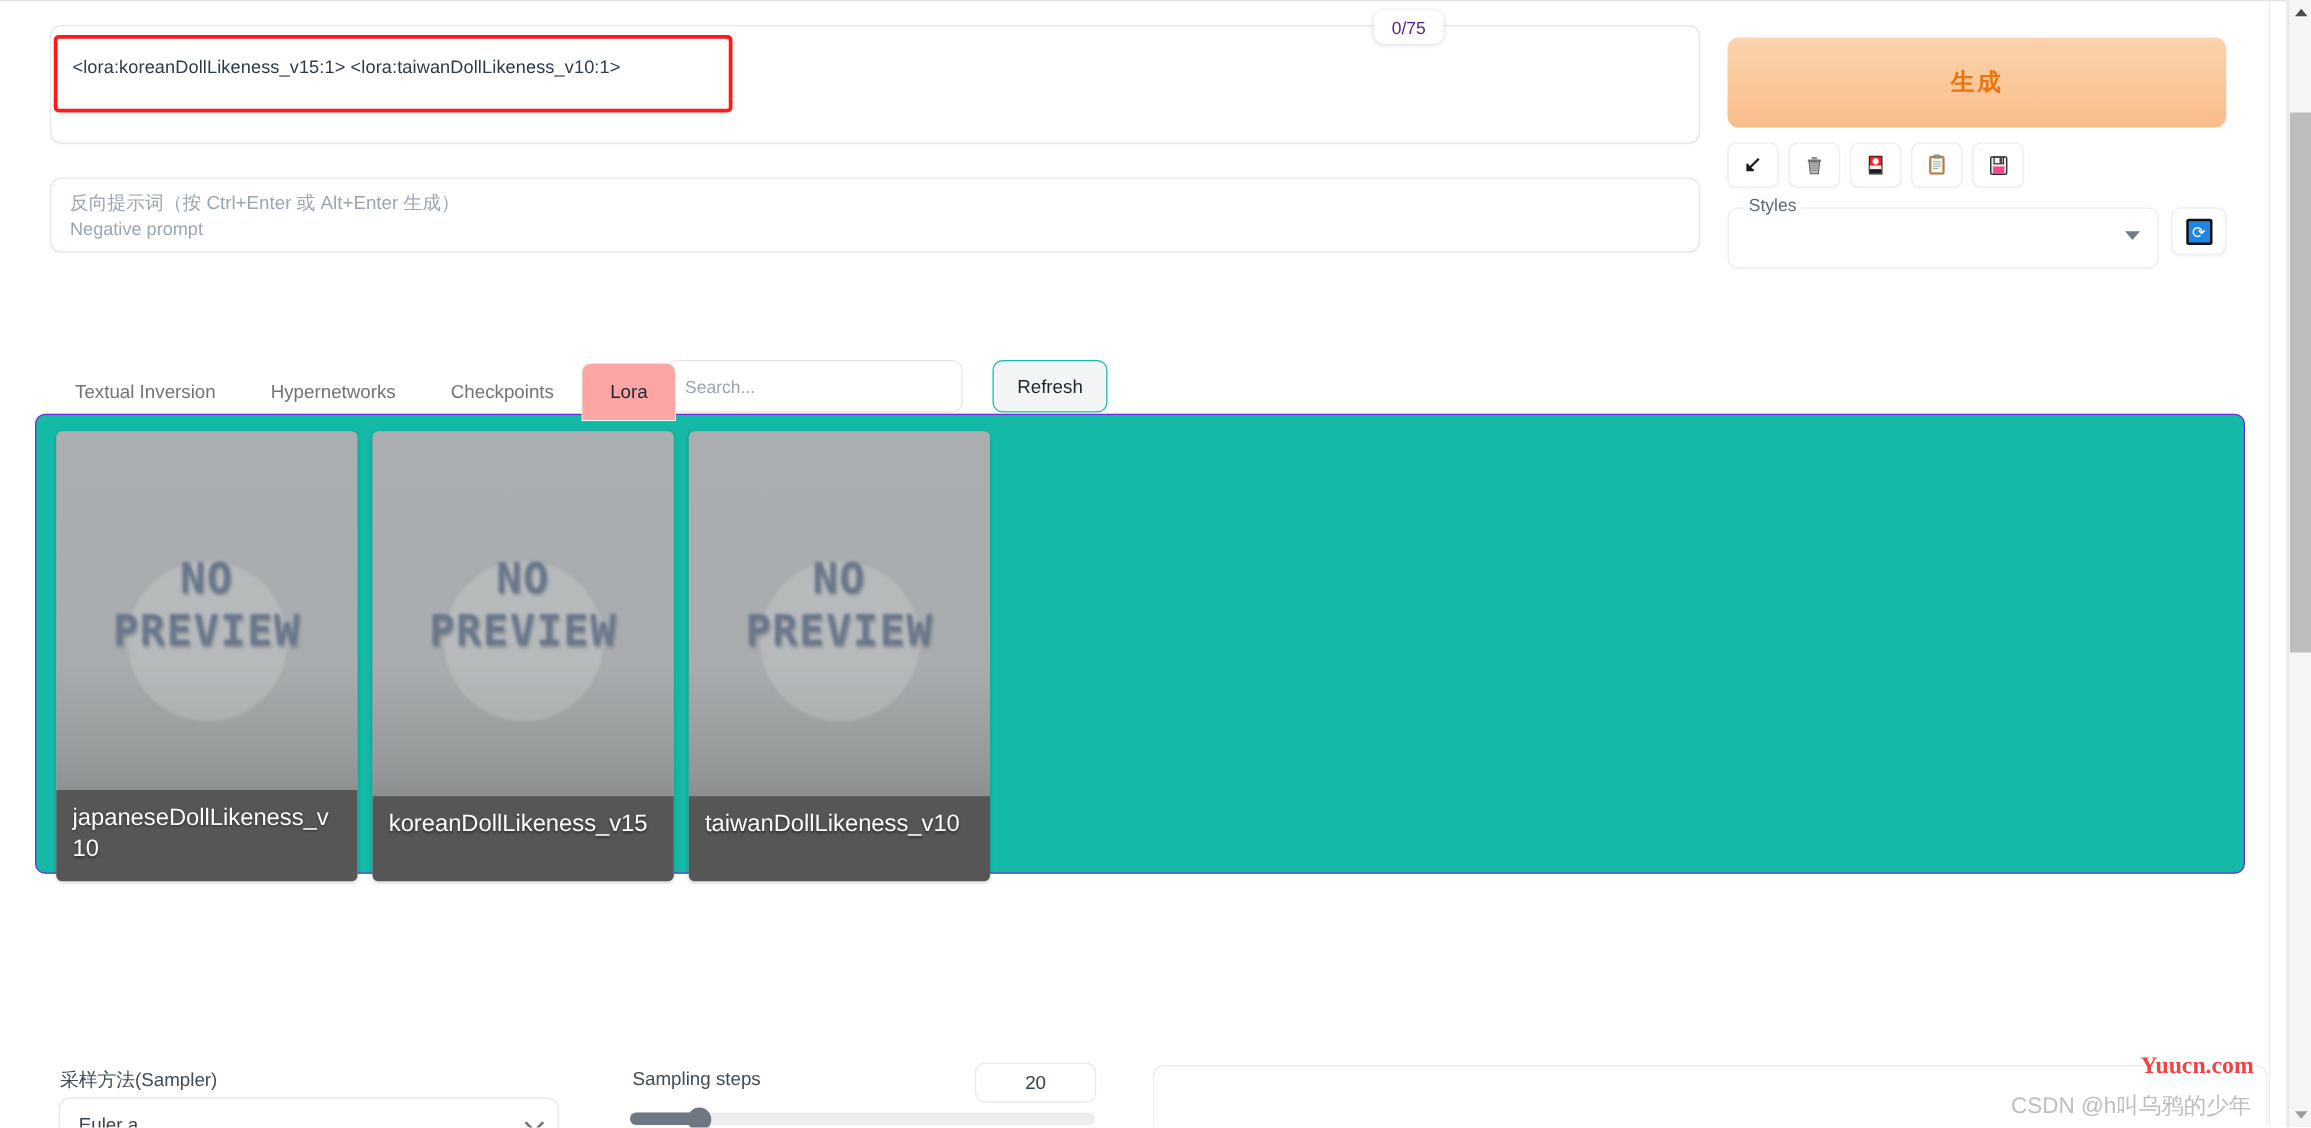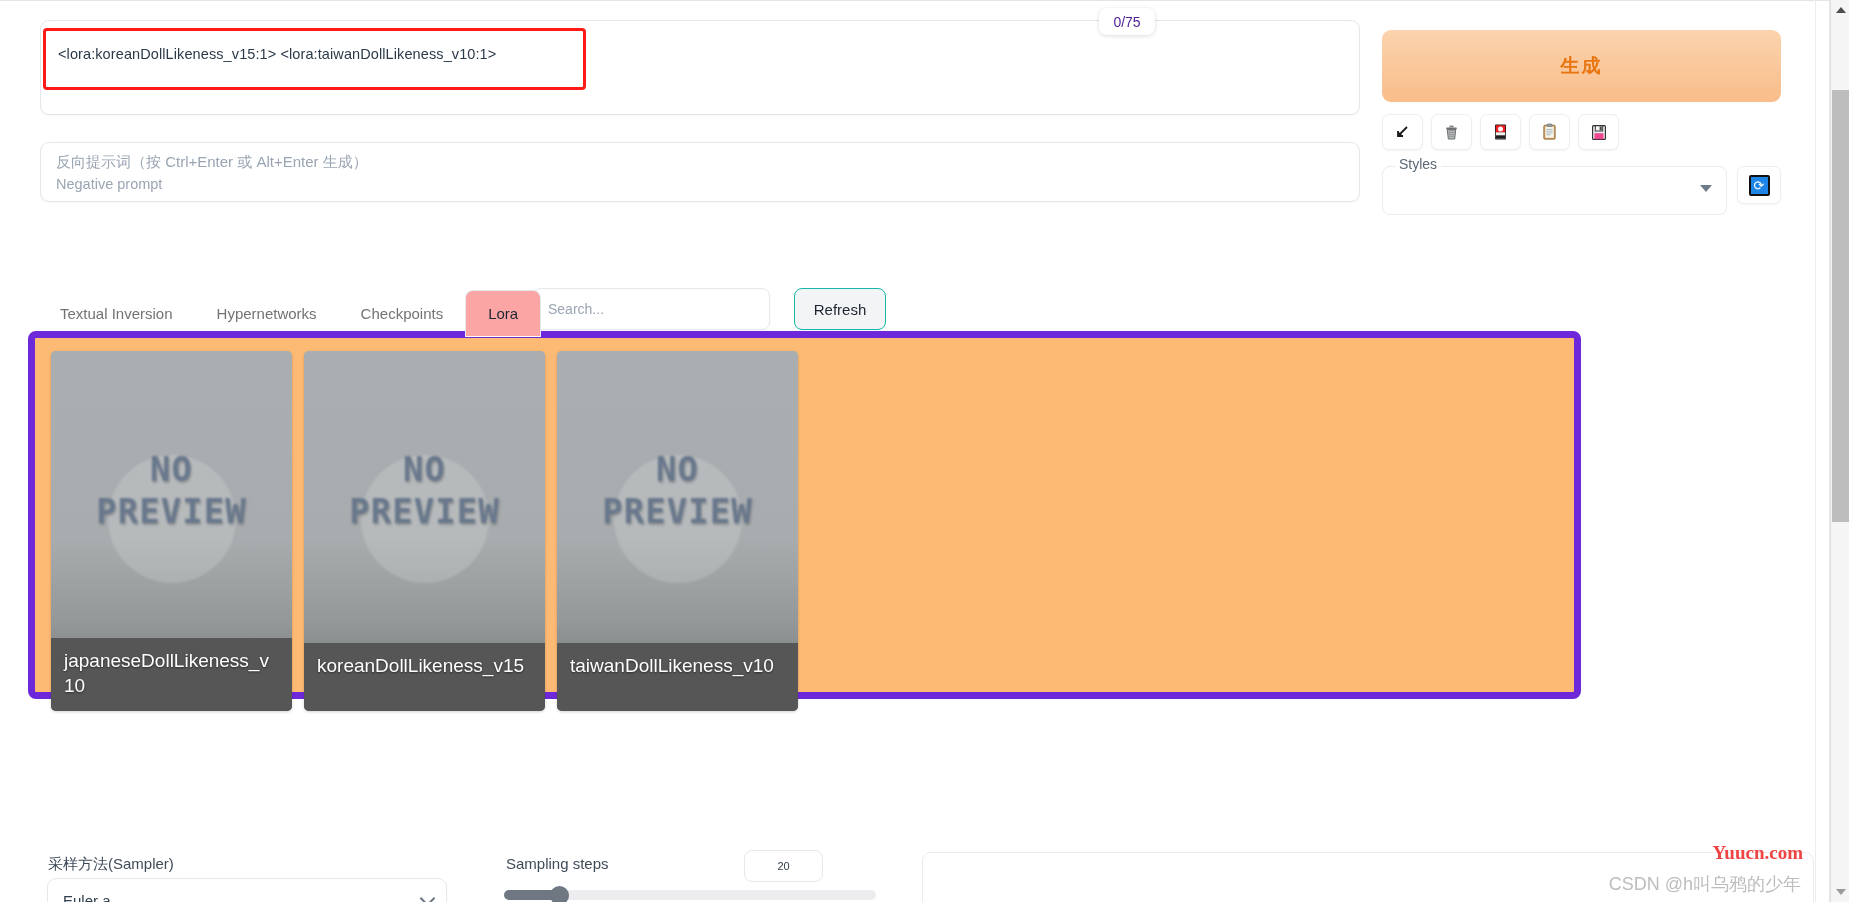--- a/index.html
+++ b/index.html
@@ -219,24 +219,24 @@
     border-radius: 8px;
     font-size: 15px;
     color: #1c2530;
     cursor: pointer;
     font-family: inherit;
     margin-left: 17px;
   }
   .cards-panel {
     position: absolute;
     left: 28px; top: 331px;
-    width: 1553px; height: 368px;
-    border: 7px solid #6d28d9;
+    width: 1768px; height: 368px;
+    border: 1px solid #6d28d9;
     border-radius: 8px;
-    background: #fdba74;
+    background: #14b8a6;
   }
   .cards-strip {
     position: absolute;
     left: 16px; top: 13px;
     display: flex;
     gap: 12px;
   }
   .card {
     width: 241px; height: 360px;
     border-radius: 5px;
@@ -327,27 +327,27 @@
     transform: rotate(45deg);
   }
   .steps-label {
     position: absolute;
     left: 506px; top: 855px;
     font-size: 15px;
     color: #3f4b58;
   }
   .steps-value {
     position: absolute;
-    left: 744px; top: 850px;
-    width: 79px; height: 32px;
+    left: 780px; top: 850px;
+    width: 97px; height: 32px;
     border: 1px solid #e6e8eb;
     border-radius: 8px;
     background: #fff;
     display: flex; align-items: center; justify-content: center;
-    font-size: 11px;
+    font-size: 15px;
     color: #33404e;
   }
   .steps-slider {
     position: absolute;
     left: 504px; top: 890px;
     width: 372px; height: 10px;
     background: #ededf0;
     border-radius: 6px;
   }
   .steps-slider .fill {

